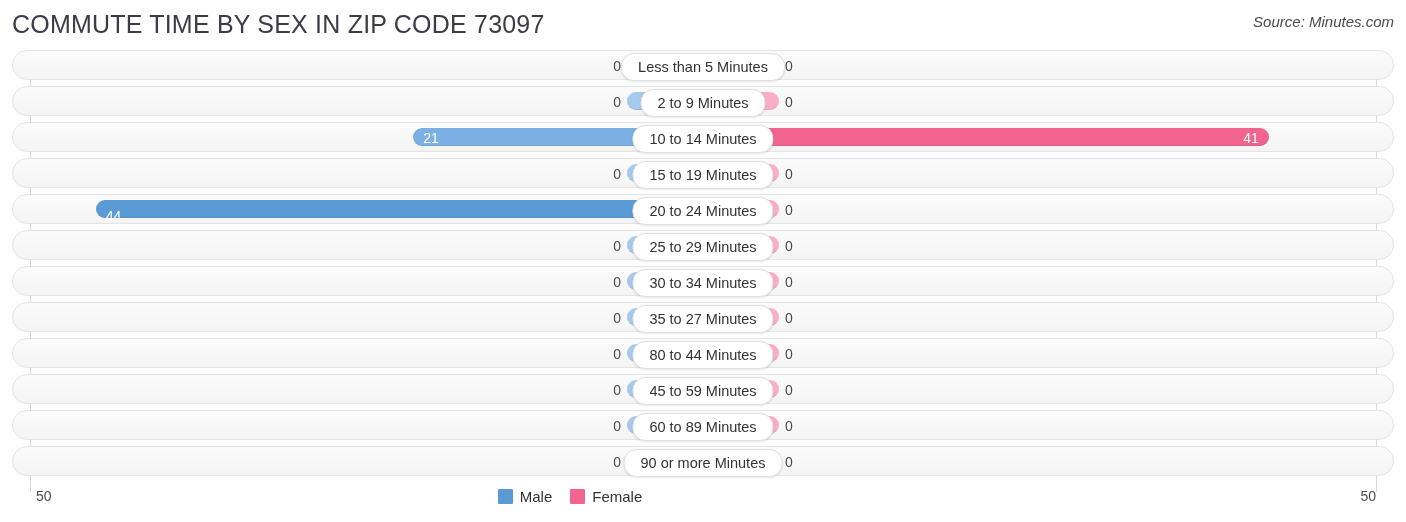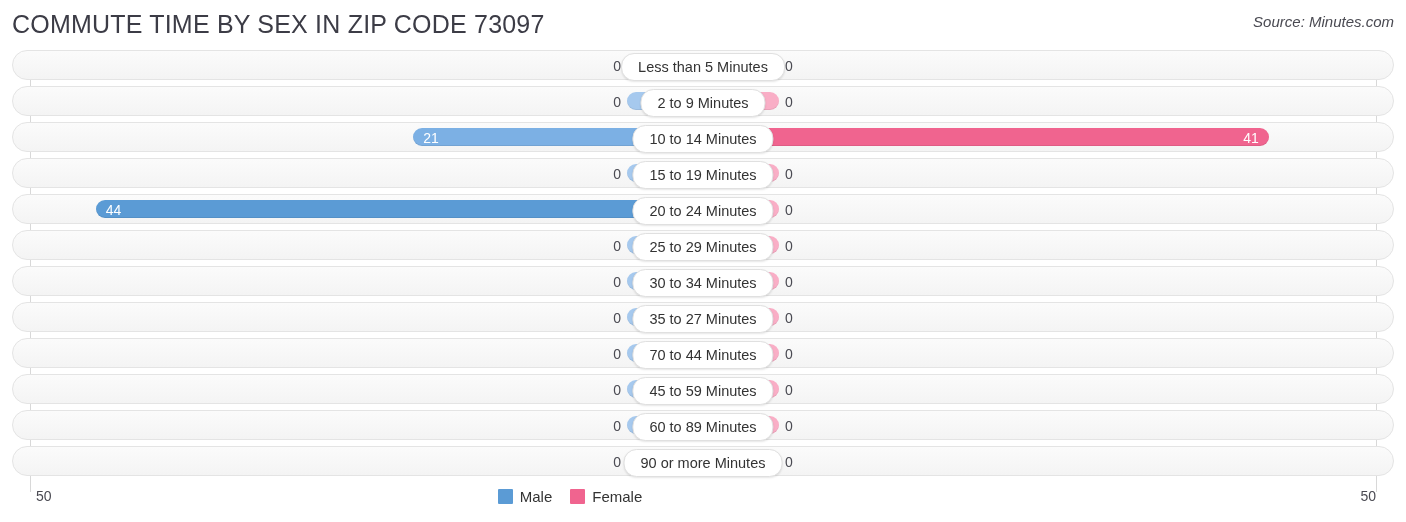--- a/index.html
+++ b/index.html
@@ -164,21 +164,21 @@
               <div class="bar female zero" style="width: 11%;"></div>
               <div class="val outside-right" style="left: 11%;">0</div>
             </div>
             <div class="pill">15 to 19 Minutes</div>
           </div>
         </div>
         <div class="row">
           <div class="row-inner">
             <div class="half male">
               <div class="bar male strong" style="width: 88%;"></div>
-              <div class="val inside-left" style="left: 12%;">44</div>
+              <div class="val inside-left" style="left: 12%; margin-top: 6px;">44</div>
             </div>
             <div class="half female">
               <div class="bar female zero" style="width: 11%;"></div>
               <div class="val outside-right" style="left: 11%;">0</div>
             </div>
             <div class="pill">20 to 24 Minutes</div>
           </div>
         </div>
         <div class="row">
           <div class="row-inner">
@@ -222,21 +222,21 @@
         <div class="row">
           <div class="row-inner">
             <div class="half male">
               <div class="bar male zero" style="width: 11%;"></div>
               <div class="val outside-left" style="right: 11%;">0</div>
             </div>
             <div class="half female">
               <div class="bar female zero" style="width: 11%;"></div>
               <div class="val outside-right" style="left: 11%;">0</div>
             </div>
-            <div class="pill">70 to 44 Minutes</div>
+            <div class="pill">80 to 44 Minutes</div>
           </div>
         </div>
         <div class="row">
           <div class="row-inner">
             <div class="half male">
               <div class="bar male zero" style="width: 11%;"></div>
               <div class="val outside-left" style="right: 11%;">0</div>
             </div>
             <div class="half female">
               <div class="bar female zero" style="width: 11%;"></div>

